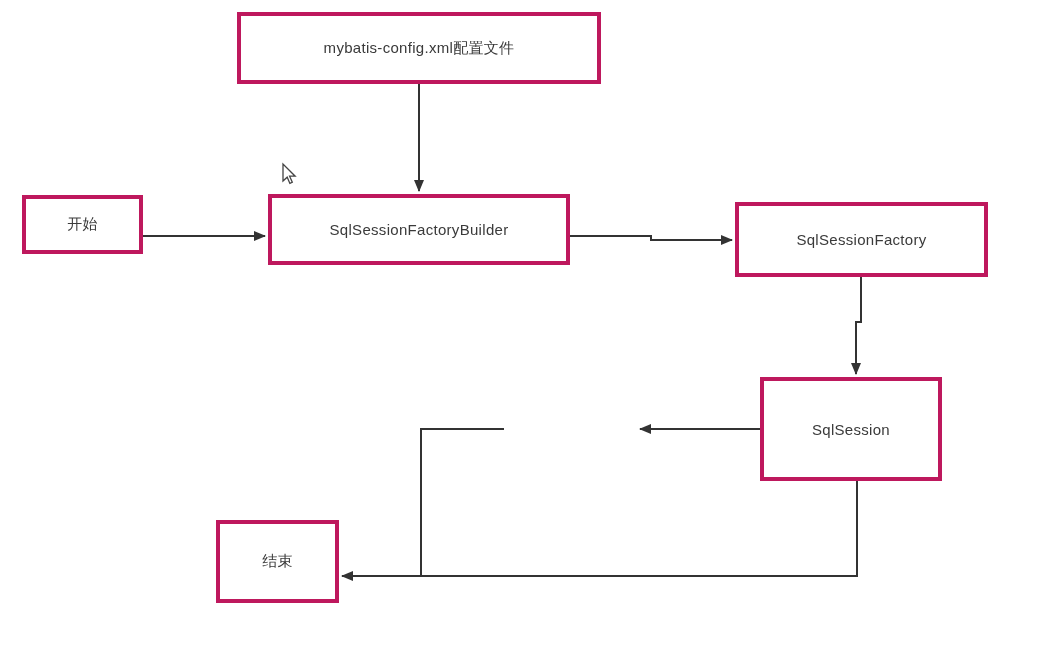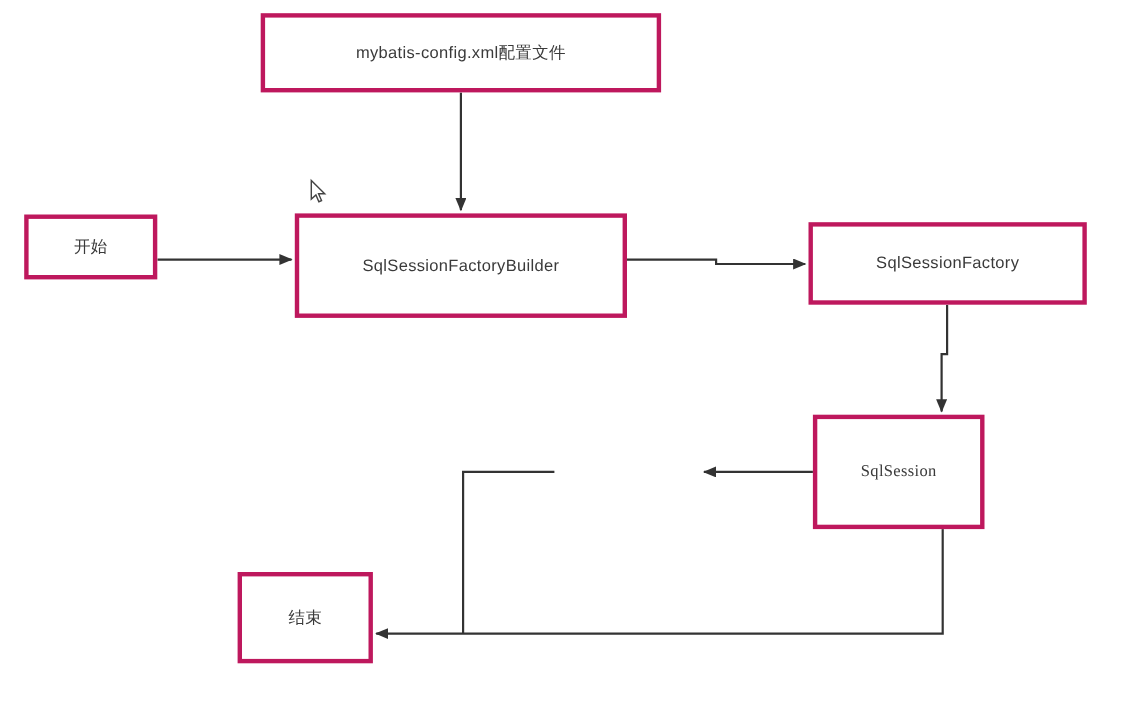--- a/index.html
+++ b/index.html
@@ -70,29 +70,29 @@
   </svg>
 
   <div class="node" style="left:237px; top:12px; width:364px; height:72px;">
     <span>mybatis-config.xml配置文件</span>
   </div>
 
   <div class="node" style="left:22px; top:195px; width:121px; height:59px;">
     <span>开始</span>
   </div>
 
-  <div class="node" style="left:268px; top:194px; width:302px; height:95px;">
+  <div class="node" style="left:268px; top:194px; width:302px; height:71px;">
     <span>SqlSessionFactoryBuilder</span>
   </div>
 
   <div class="node" style="left:735px; top:202px; width:253px; height:75px;">
     <span>SqlSessionFactory</span>
   </div>
 
-  <div class="node" style="left:739px; top:377px; width:156px; height:104px;font-family:Liberation Serif, serif;">
+  <div class="node" style="left:760px; top:377px; width:182px; height:104px;">
     <span>SqlSession</span>
   </div>
 
 
   <div class="node" style="left:216px; top:520px; width:123px; height:83px;">
     <span>结束</span>
   </div>
 
 </div>
 

